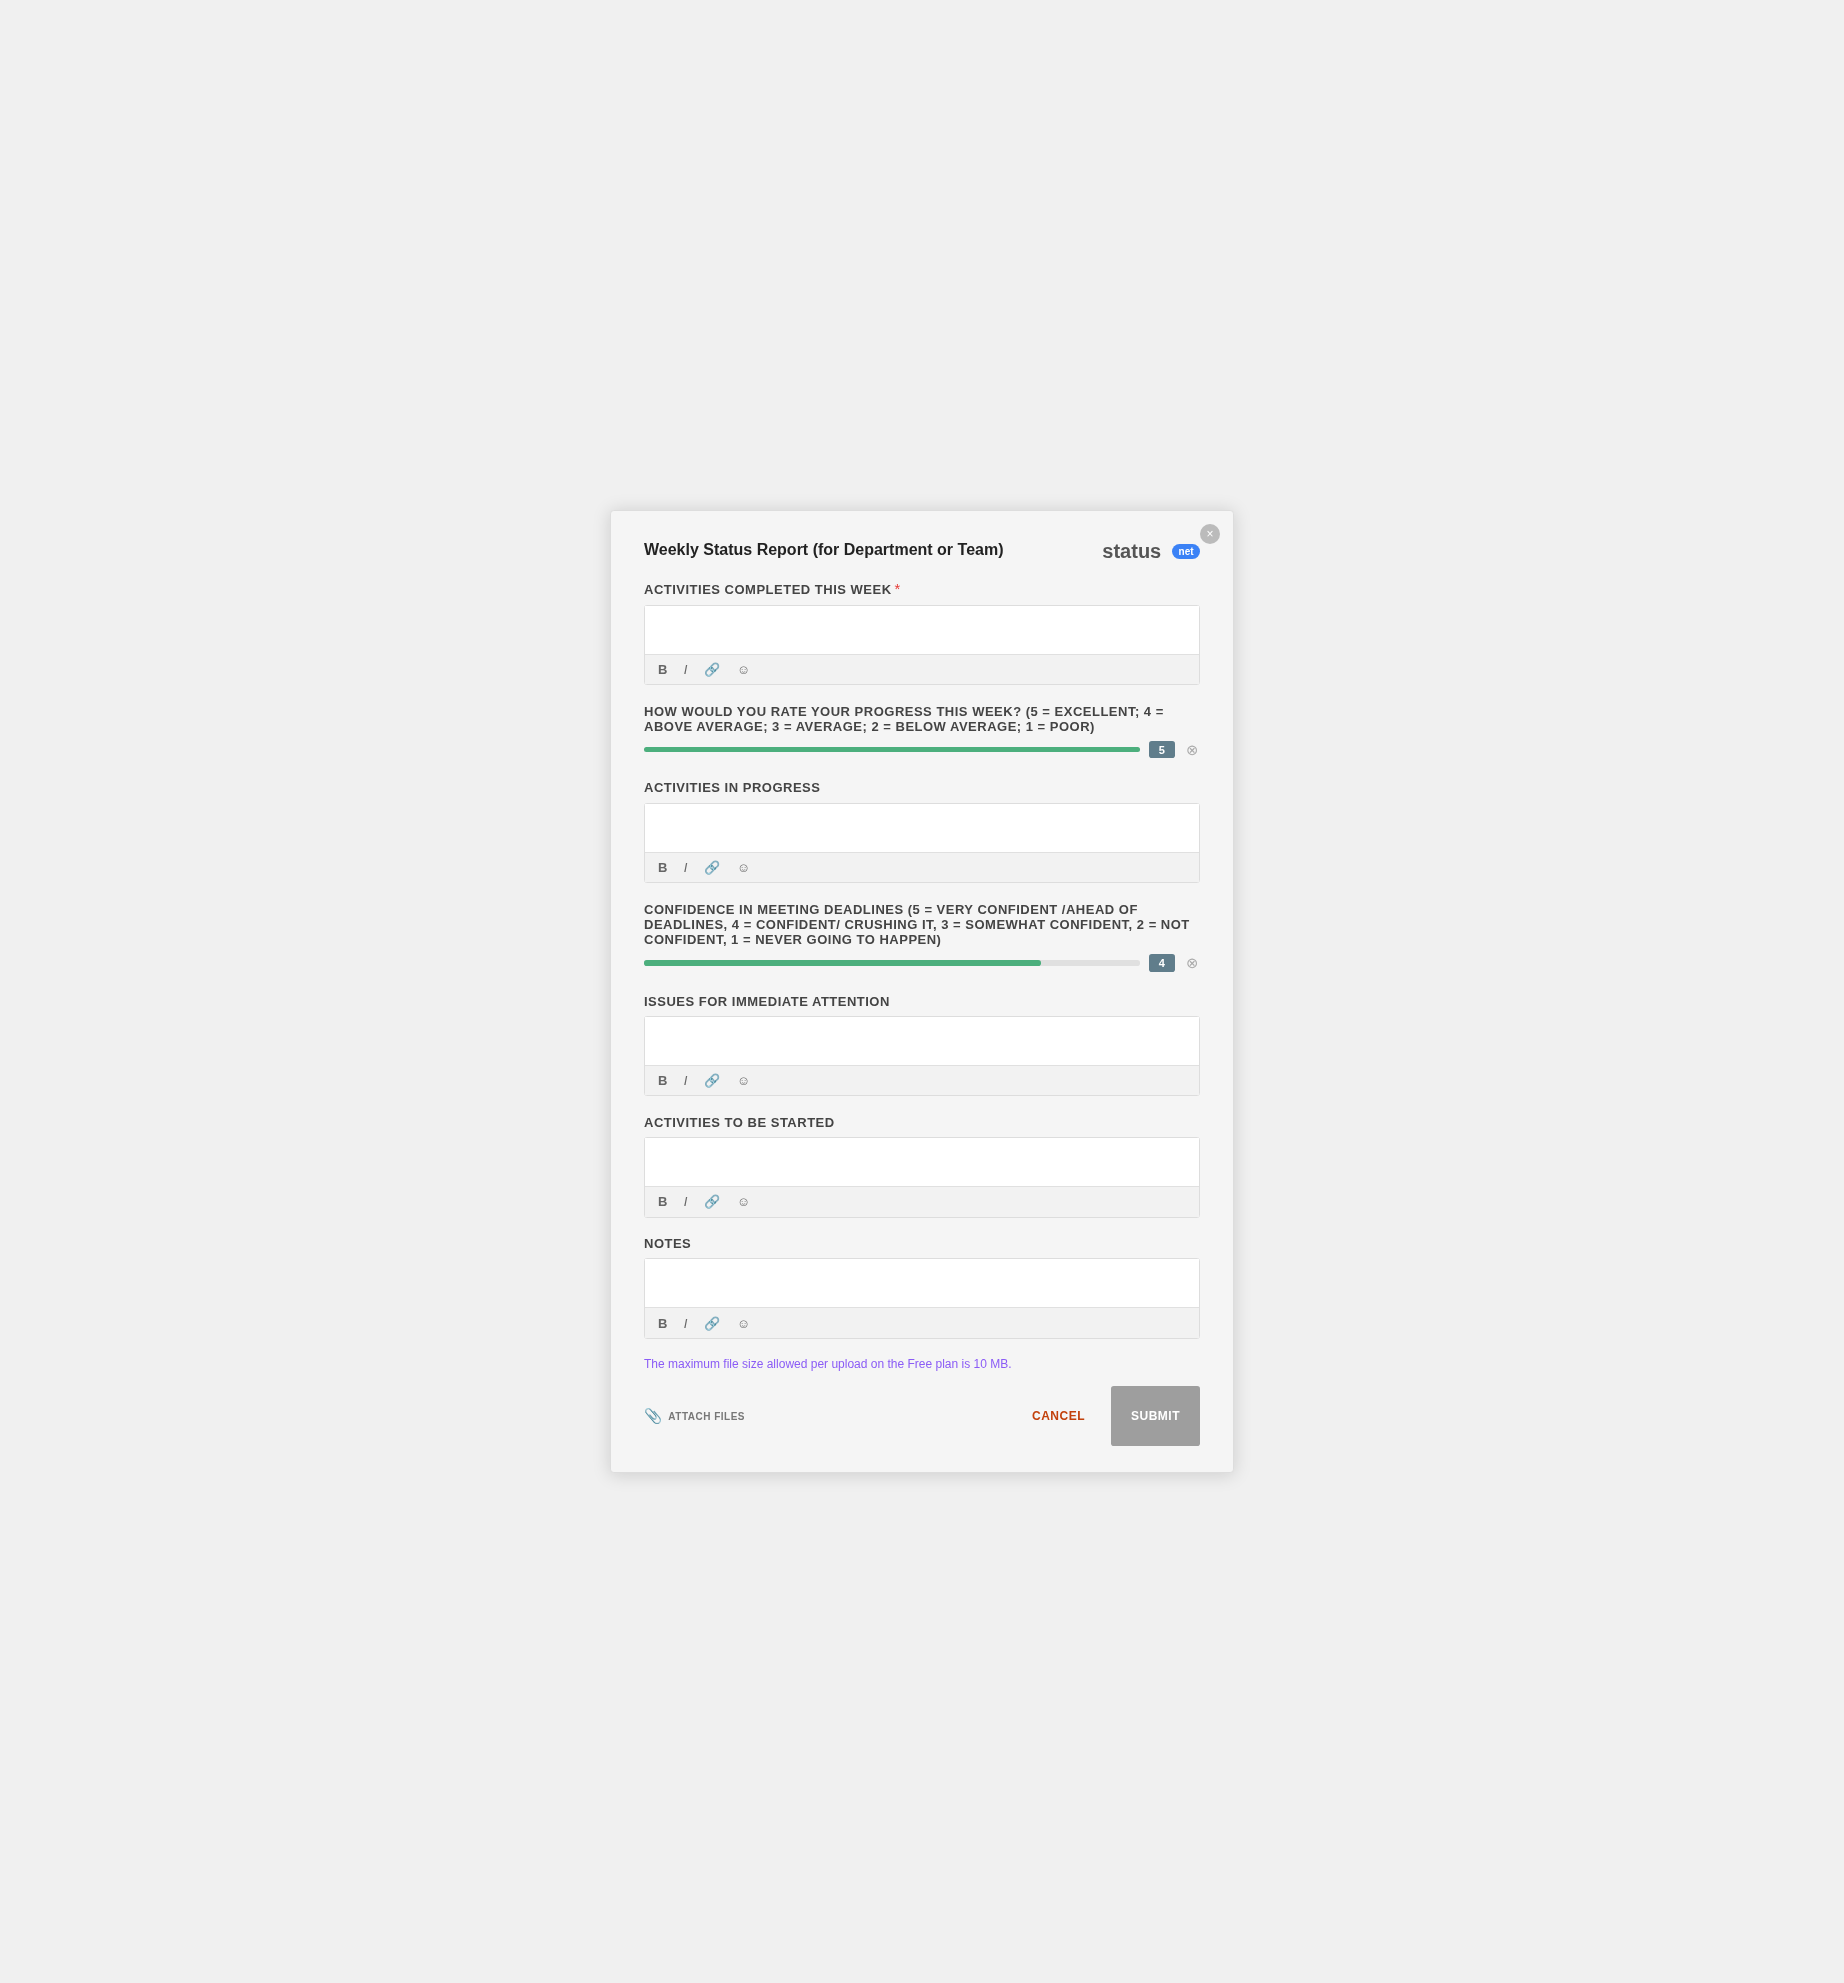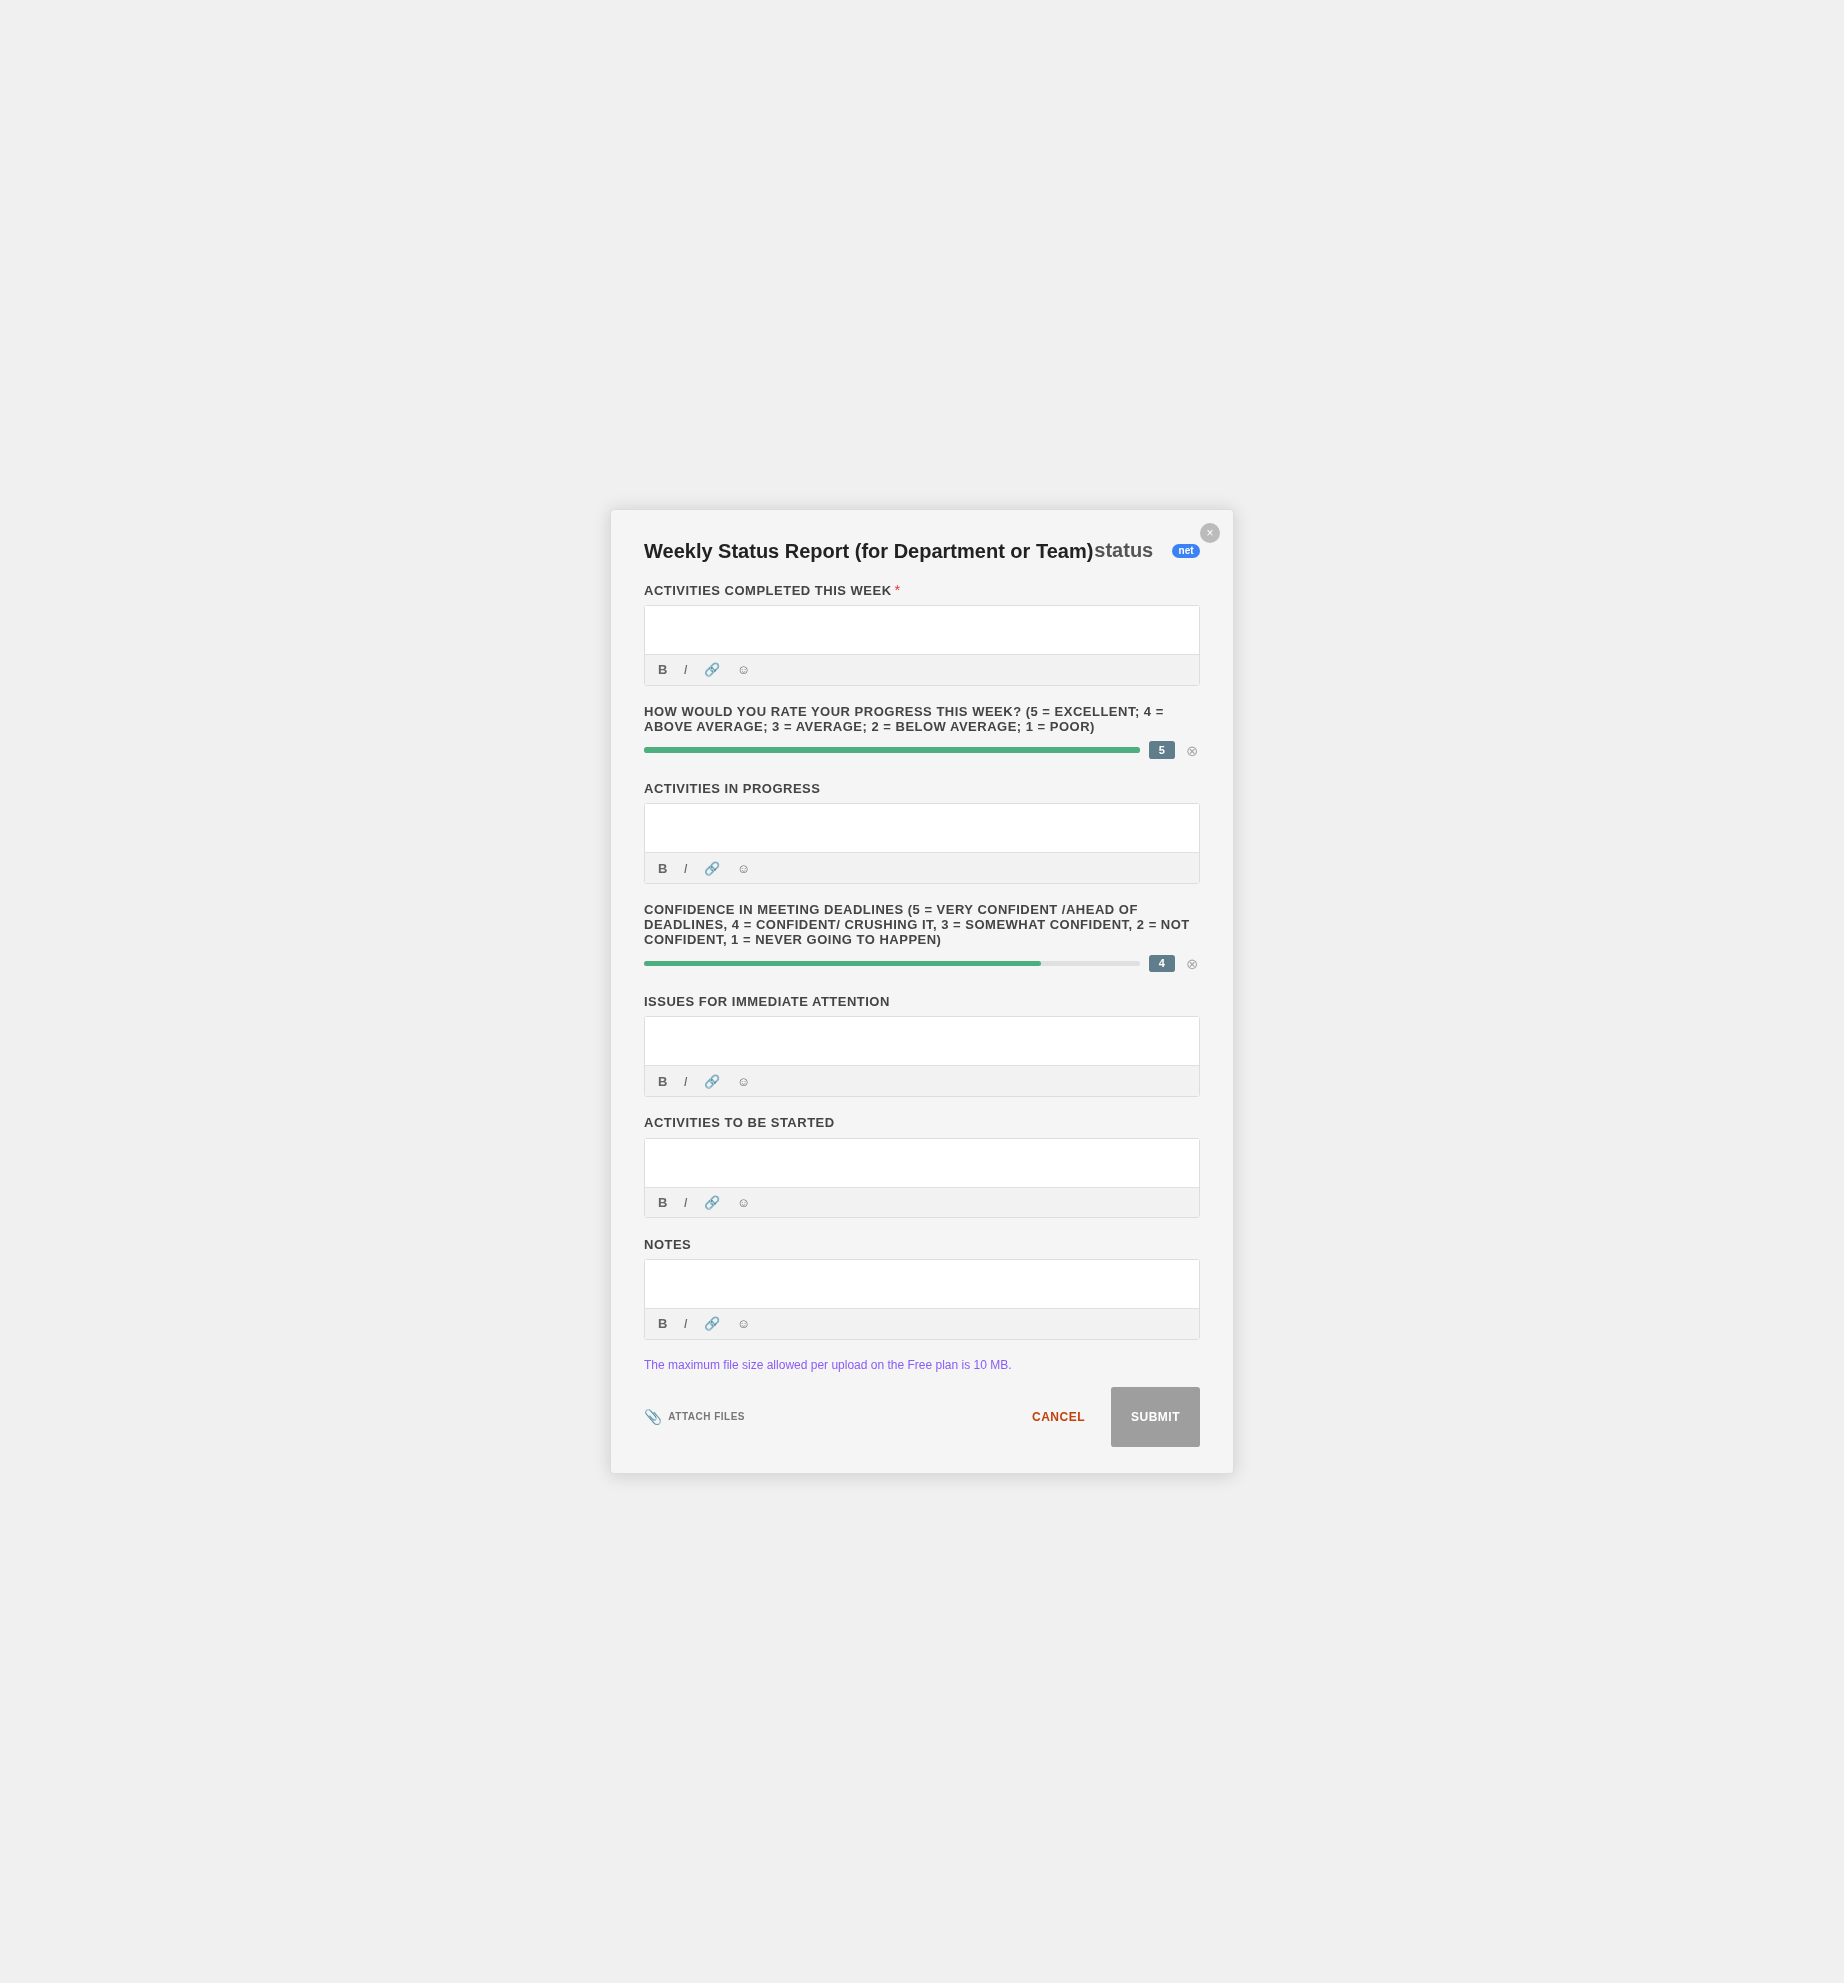--- a/index.html
+++ b/index.html
@@ -21,29 +21,29 @@
       position: relative;
       padding: 29px 33px 26px 33px;
     }
     .modal-header {
       display: flex;
       justify-content: space-between;
       align-items: flex-start;
       margin-bottom: 18.4px;
     }
     .modal-title {
-      font-size: 20px;
+      font-size: 16px;
       font-weight: 700;
       color: #222;
       line-height: 1.2;
     }
     .brand-logo {
       display: flex;
       align-items: center;
-      gap: 19px;
+      gap: 11px;
       font-size: 20px;
       font-weight: 700;
       color: #555;
     }
     .brand-badge {
       background: #3b82f6;
       color: white;
       font-size: 10px;
       font-weight: 700;
       padding: 1.8px 6.4px;

